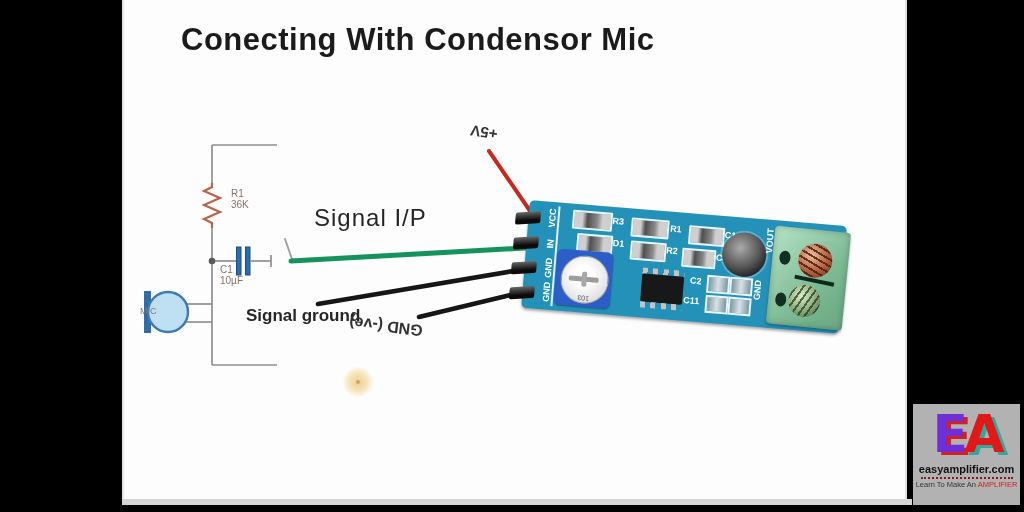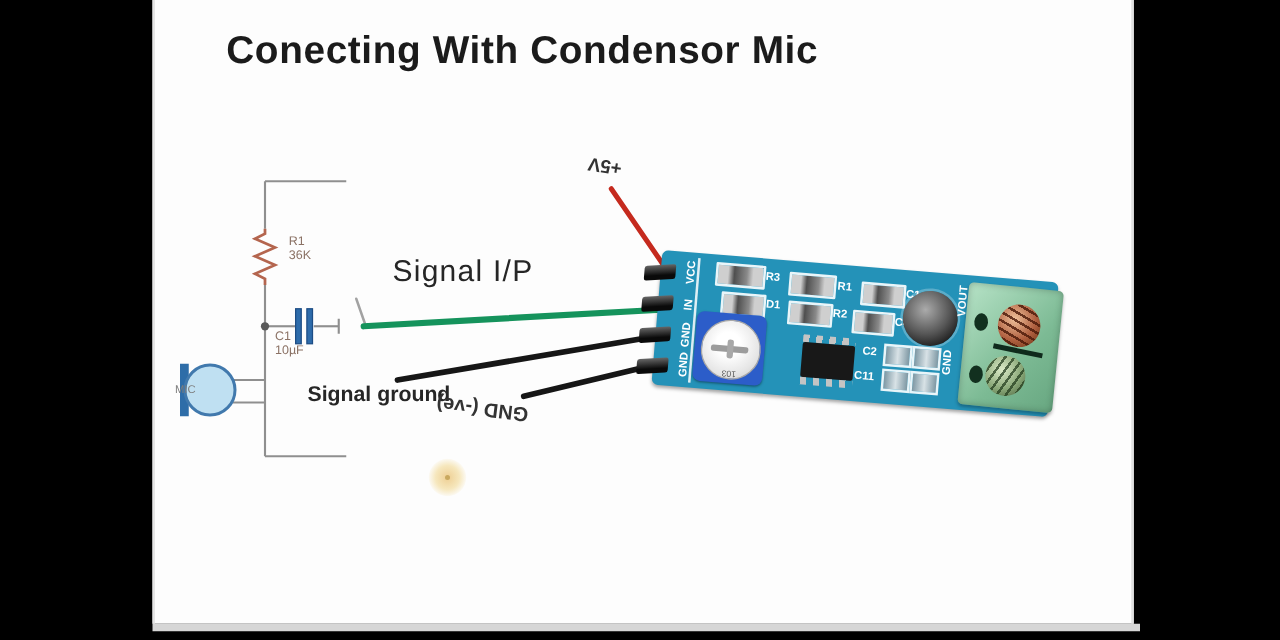--- a/index.html
+++ b/index.html
@@ -197,14 +197,24 @@
       <div class="tblock">
         <div class="thole" style="top:24px"></div>
         <div class="thole" style="top:66px"></div>
         <div class="screw screw-copper"></div>
         <div class="tsep"></div>
         <div class="screw screw-green"></div>
       </div>
     </div>
   </div>
 
+  <div class="logo">
+    <div class="logo-letters">
+      <span class="logo-e">E</span><span class="logo-a">A</span>
+    </div>
+    <div class="logo-site">easyamplifier.com</div>
+    <div class="logo-dots"></div>
+    <div class="logo-tagline">
+      <span>Learn To Make An </span><span class="brand">AMPLIFIER</span>
+    </div>
+  </div>
 
 </div>
 
 </body></html>

